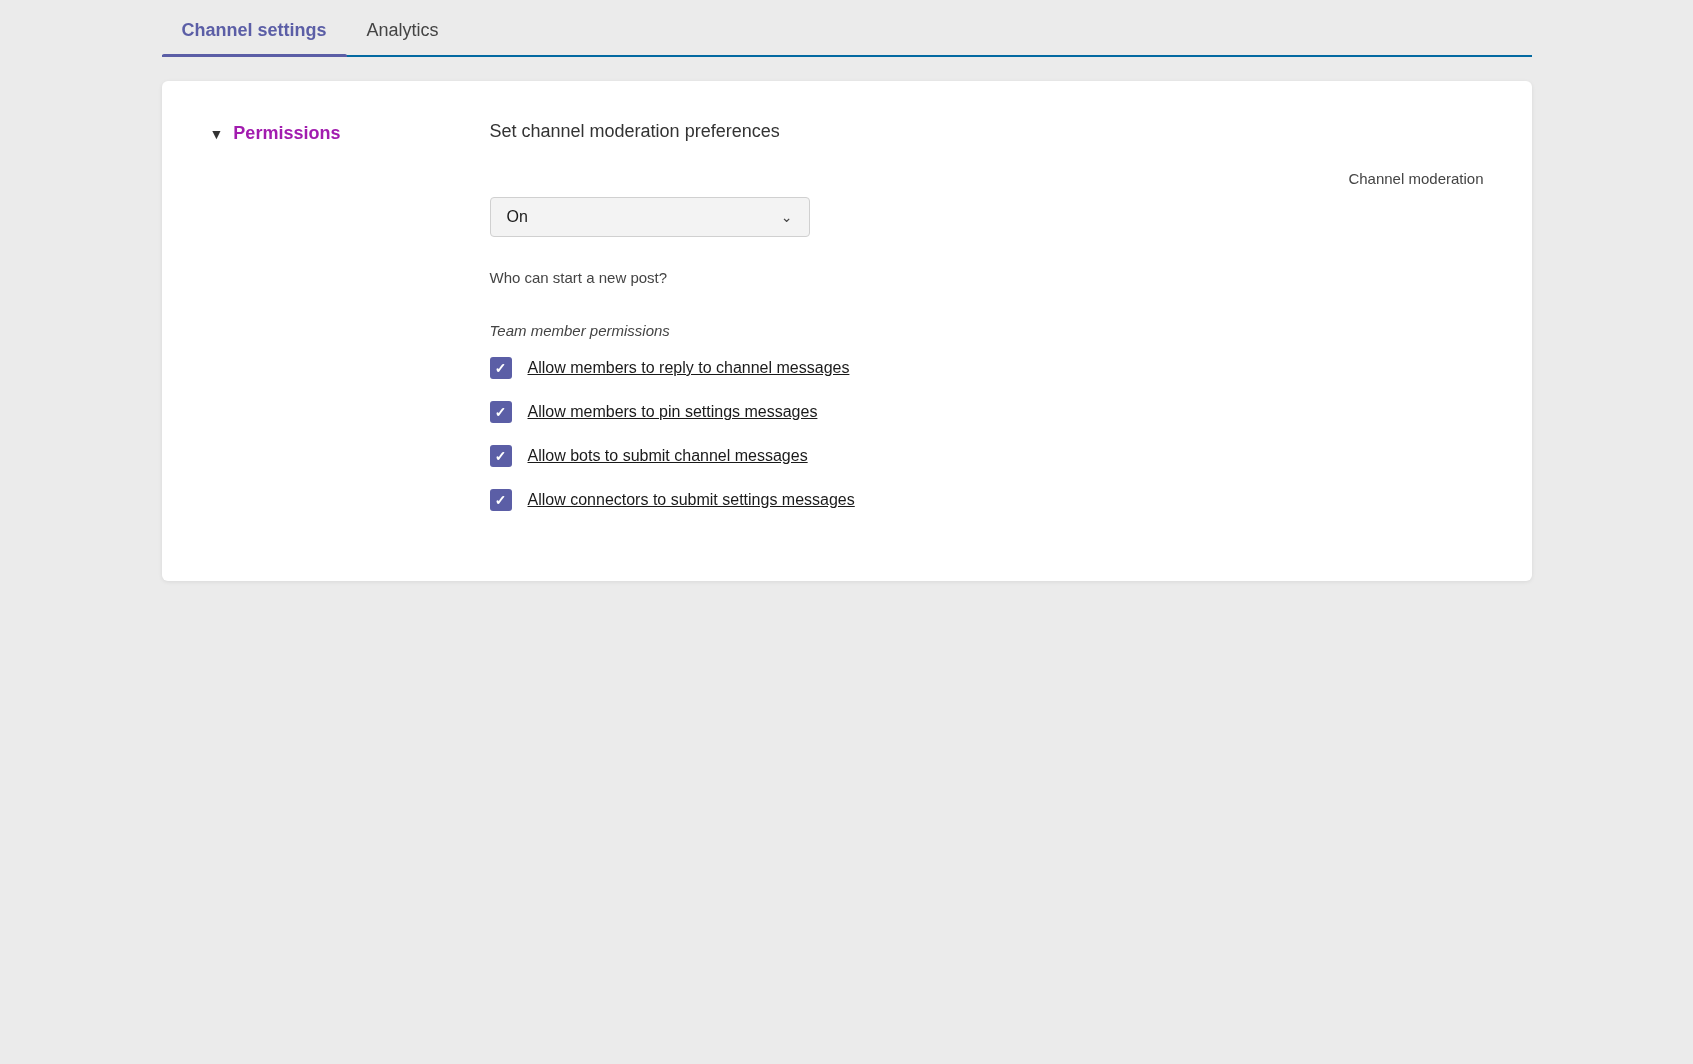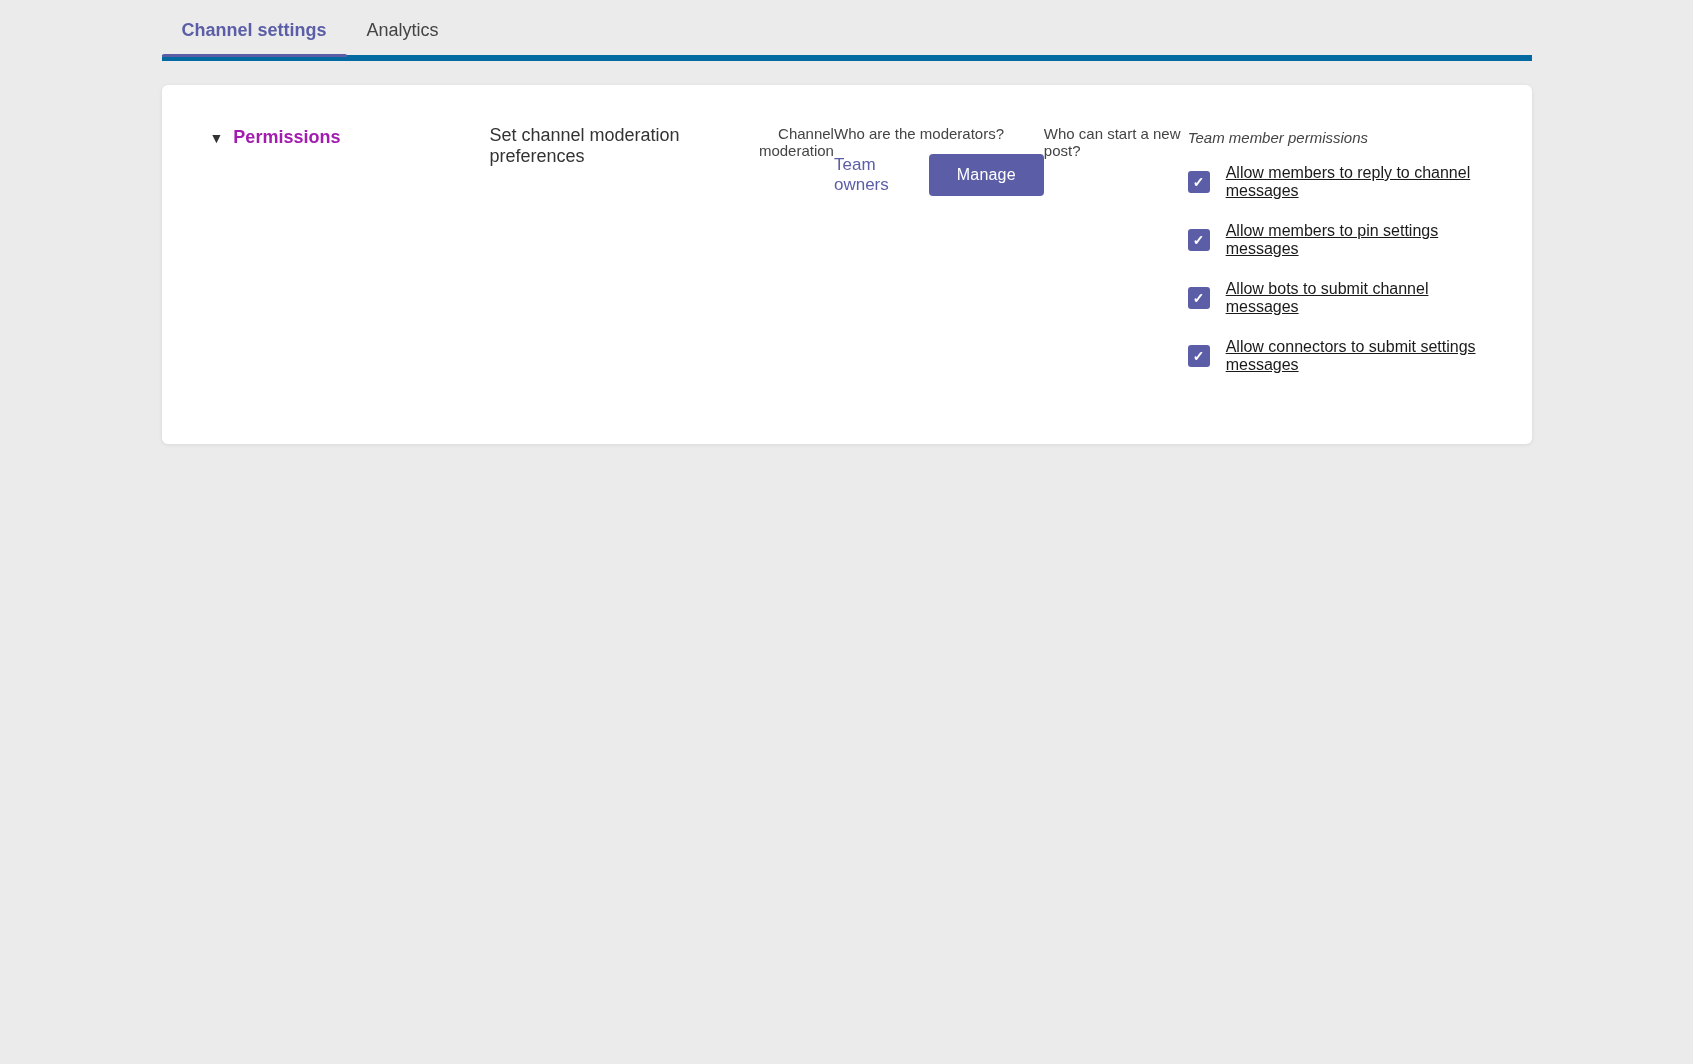--- a/index.html
+++ b/index.html
@@ -29,21 +29,21 @@
       padding: 0 20px 20px 20px;
     }
 
     
     .tab-bar {
       width: 100%;
       max-width: 1370px;
       display: flex;
       flex-direction: row;
       align-items: flex-end;
-      border-bottom: 6px solid #0369a1;
+      border-bottom: 2px solid #0369a1;
       margin-bottom: 24px;
       padding-top: 8px;
     }
 
     .tab {
       padding: 12px 20px 14px 20px;
       font-size: 18px;
       cursor: pointer;
       color: #444;
       position: relative;
@@ -103,21 +103,21 @@
     .permissions-label {
       font-size: 18px;
       font-weight: 700;
       color: #a21caf;
     }
 
     
     .right-column {
       flex: 1;
       display: flex;
-      flex-direction: row;
+      flex-direction: column;
       gap: 0;
     }
 
     .section-title {
       font-size: 18px;
       color: #333;
       margin-bottom: 28px;
     }
 
     .field-label {
@@ -267,29 +267,26 @@
           <span class="permissions-label">Permissions</span>
         </div>
       </div>
 
       <div class="right-column">
 
         <div class="section-title">Set channel moderation preferences</div>
 
         <div class="dropdown-wrapper">
           <div class="field-label">Channel moderation</div>
+          <div class="dropdown">
+            <span>On</span>
+            <span class="dropdown-chevron">⌄</span>
+          </div>
         </div>
 
-        <div class="moderators-section">
-          <div class="moderator-question">Who are the moderators?</div>
-          <div class="moderator-row">
-            <span class="team-owners-link">Team owners</span>
-            <button class="manage-button">Manage</button>
-          </div>
-        </div>
 
         <div class="new-post-section">
           <div class="new-post-question">Who can start a new post?</div>
         </div>
 
         <div class="member-permissions-section">
           <div class="member-permissions-label">Team member permissions</div>
 
           <div class="checkbox-row">
             <div class="checkbox-box">

